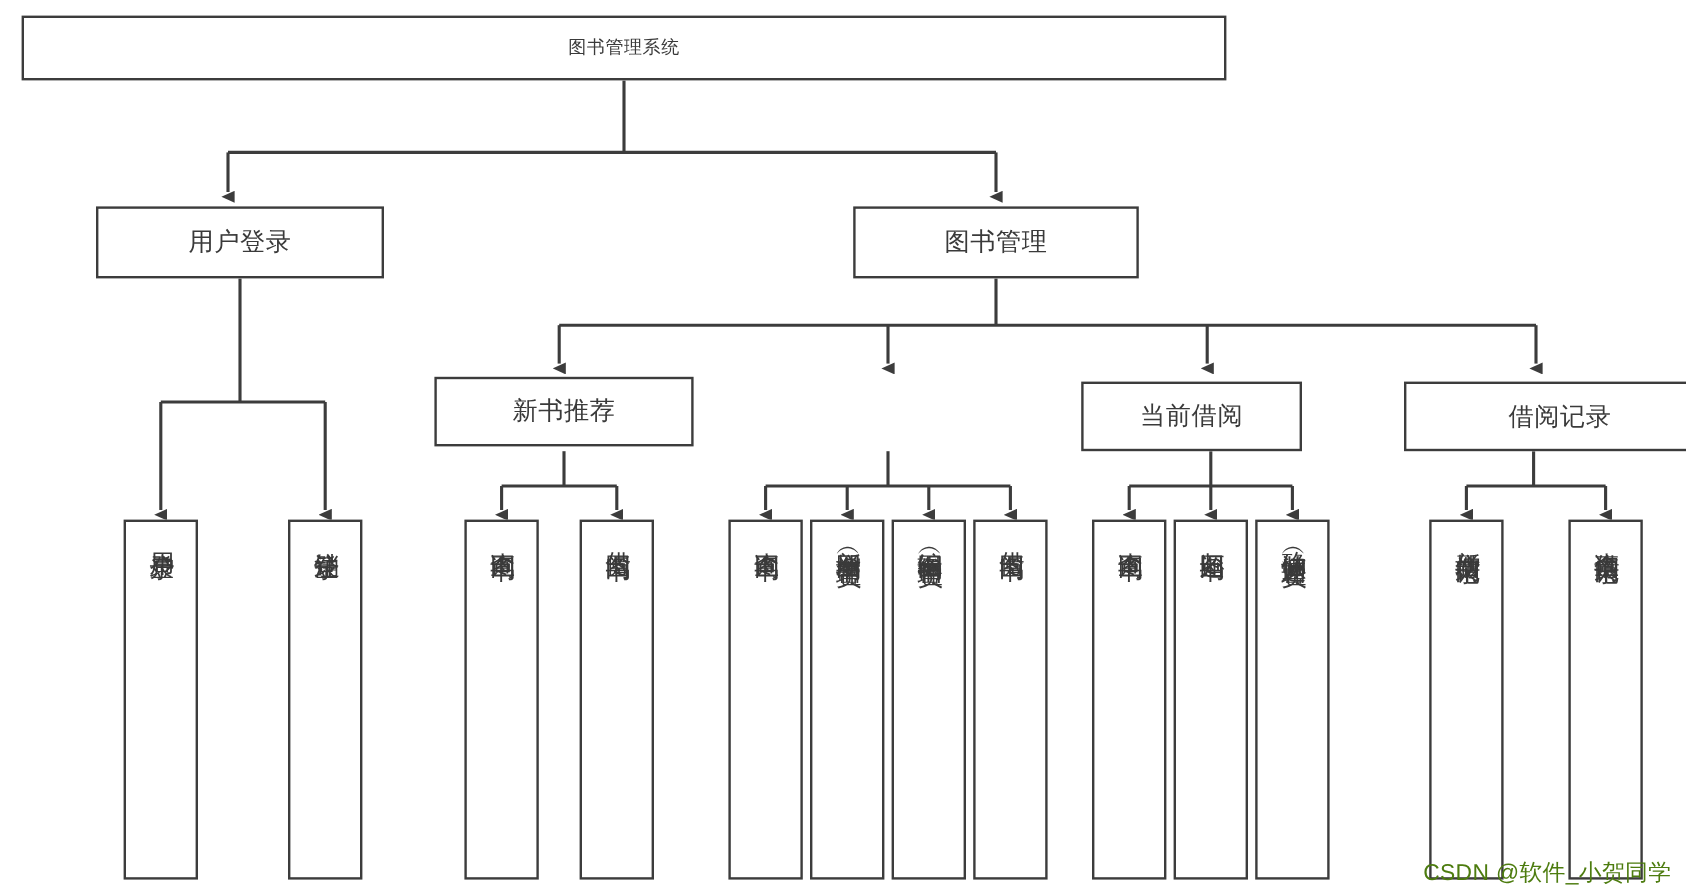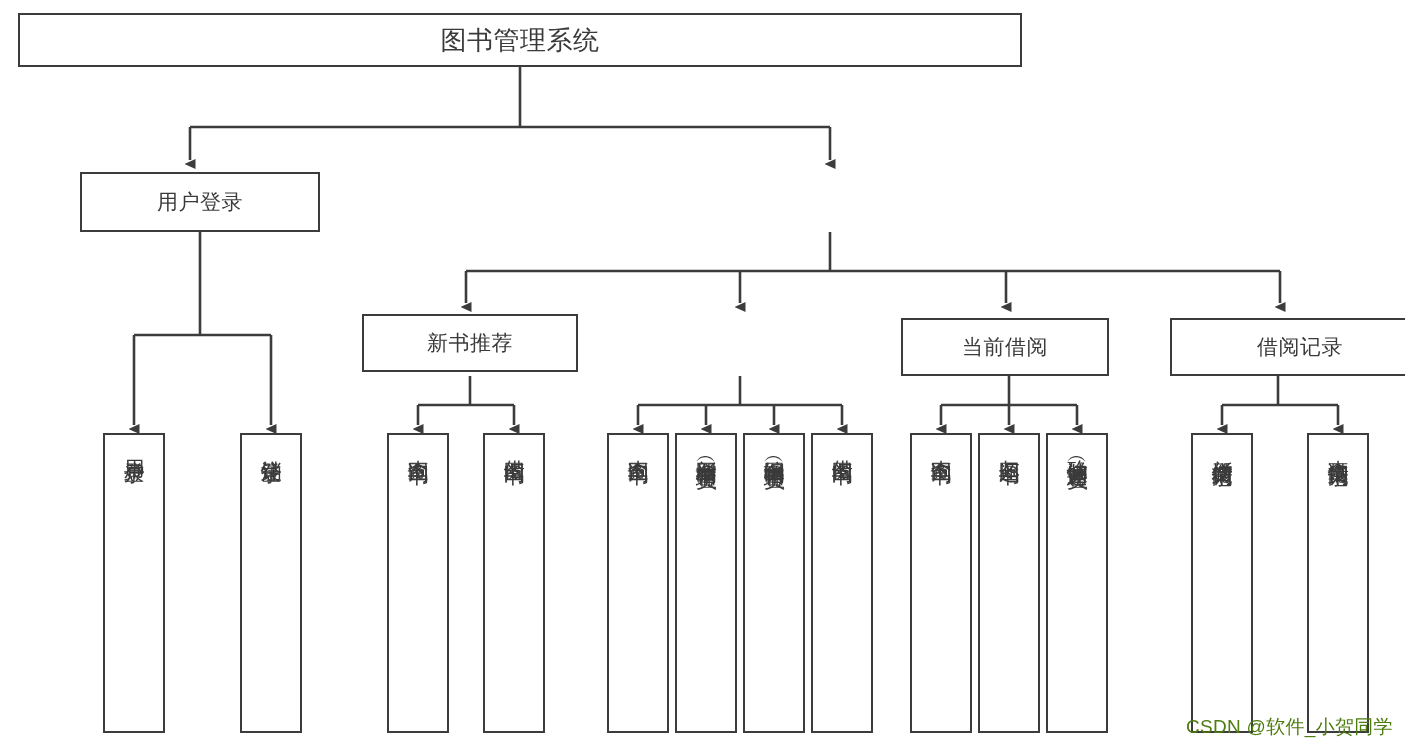--- a/index.html
+++ b/index.html
@@ -37,21 +37,21 @@
   .node .label {
     display: block;
     text-align: center;
     line-height: 1.26;
     letter-spacing: 0.5px;
   }
   .node.horiz .label {
     font-size: 21px;
   }
   .node.root .label {
-    font-size: 26px;
+    font-size: 15px;
   }
   .node.vert {
     align-items: flex-start;
     padding-top: 8px;
   }
   .node.vert .label {
     writing-mode: vertical-rl;
     text-orientation: upright;
     font-size: 21px;
     line-height: 1.06;
@@ -124,25 +124,28 @@
     </g>
   </svg>
 
   <div class="node root horiz" style="left:18px; top:13px; width:1004px; height:54px;">
     <span class="label">图书管理系统</span>
   </div>
 
   <div class="node horiz" style="left:80px; top:172px; width:240px; height:60px;">
     <span class="label">用户登录</span>
   </div>
+  <div class="node horiz" style="left:711px; top:172px; width:238px; height:60px;">
+    <span class="label">图书管理</span>
+  </div>
 
   <div class="node horiz" style="left:362px; top:314px; width:216px; height:58px;">
     <span class="label">新书推荐</span>
   </div>
-  <div class="node horiz" style="left:901px; top:318px; width:208px; height:58px;">
+  <div class="node horiz" style="left:901px; top:318px; width:184px; height:58px;">
     <span class="label">当前借阅</span>
   </div>
   <div class="node horiz" style="left:1170px; top:318px; width:260px; height:58px;font-family:Liberation Serif, serif;">
     <span class="label">借阅记录</span>
   </div>
 
   <div class="node vert" style="left:103px; top:433px; width:62px; height:300px;">
     <span class="label">用户登录</span>
   </div>
   <div class="node vert" style="left:240px; top:433px; width:62px; height:300px;">

